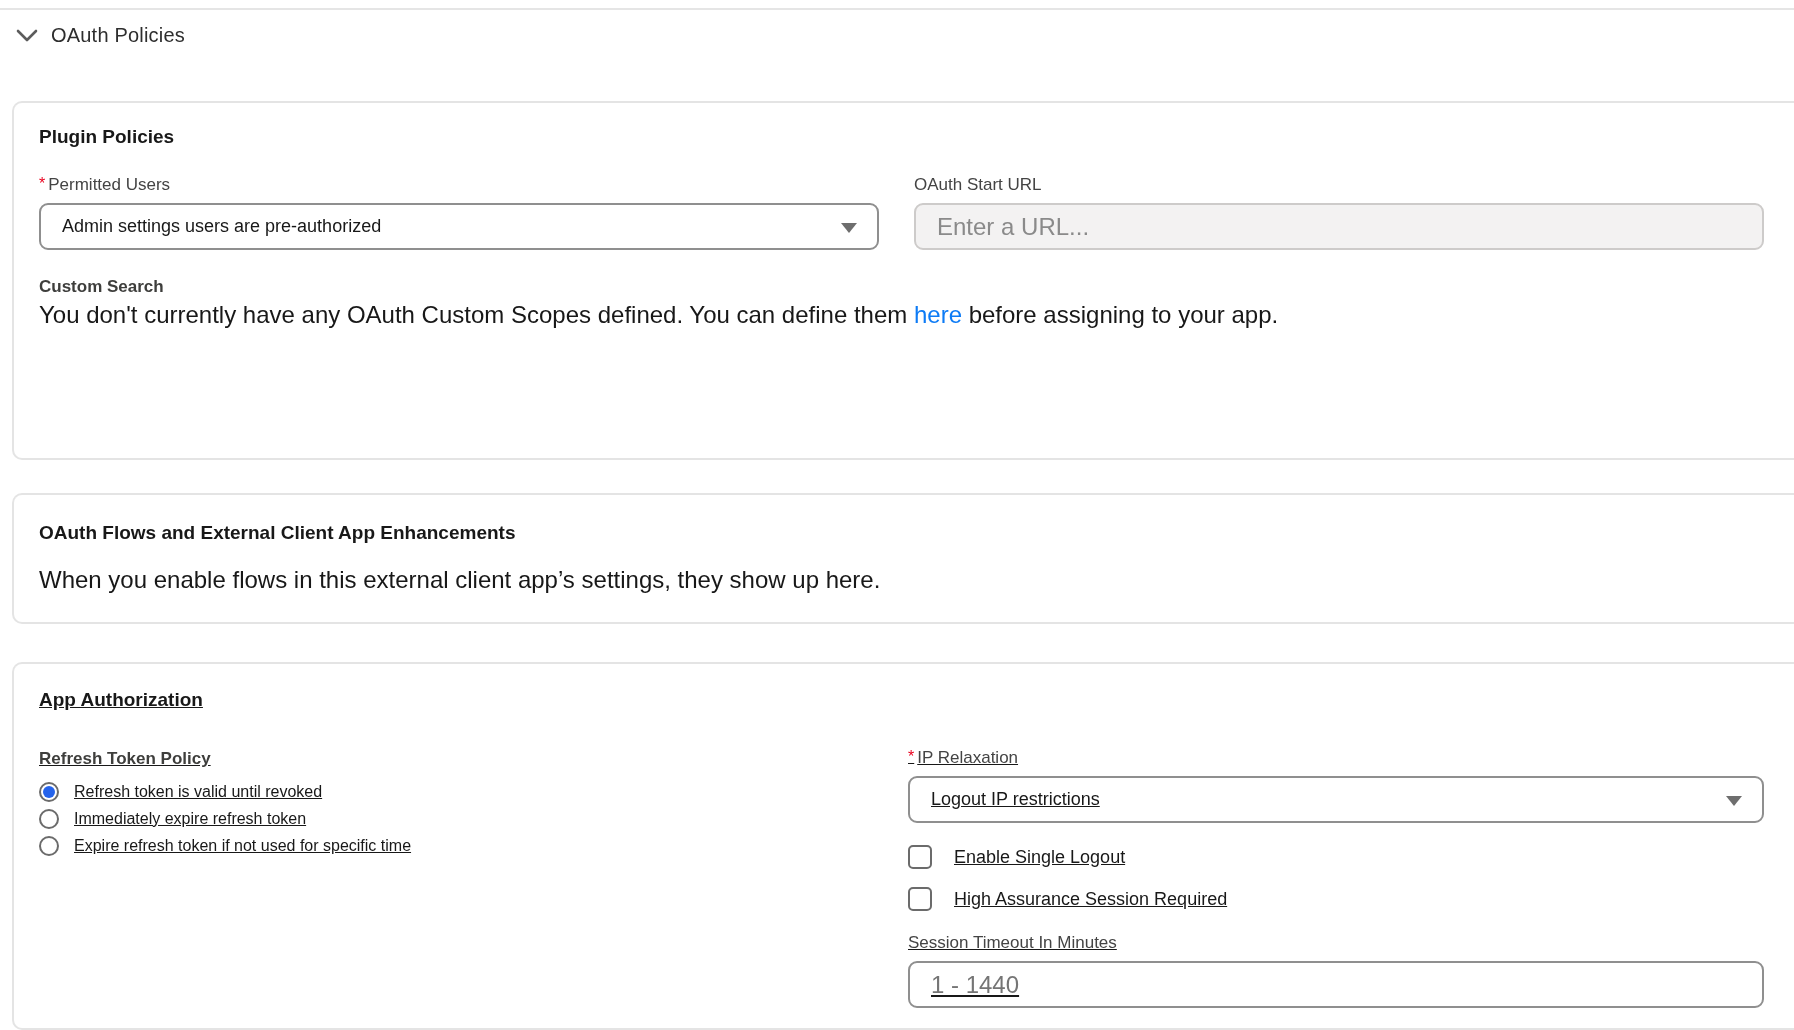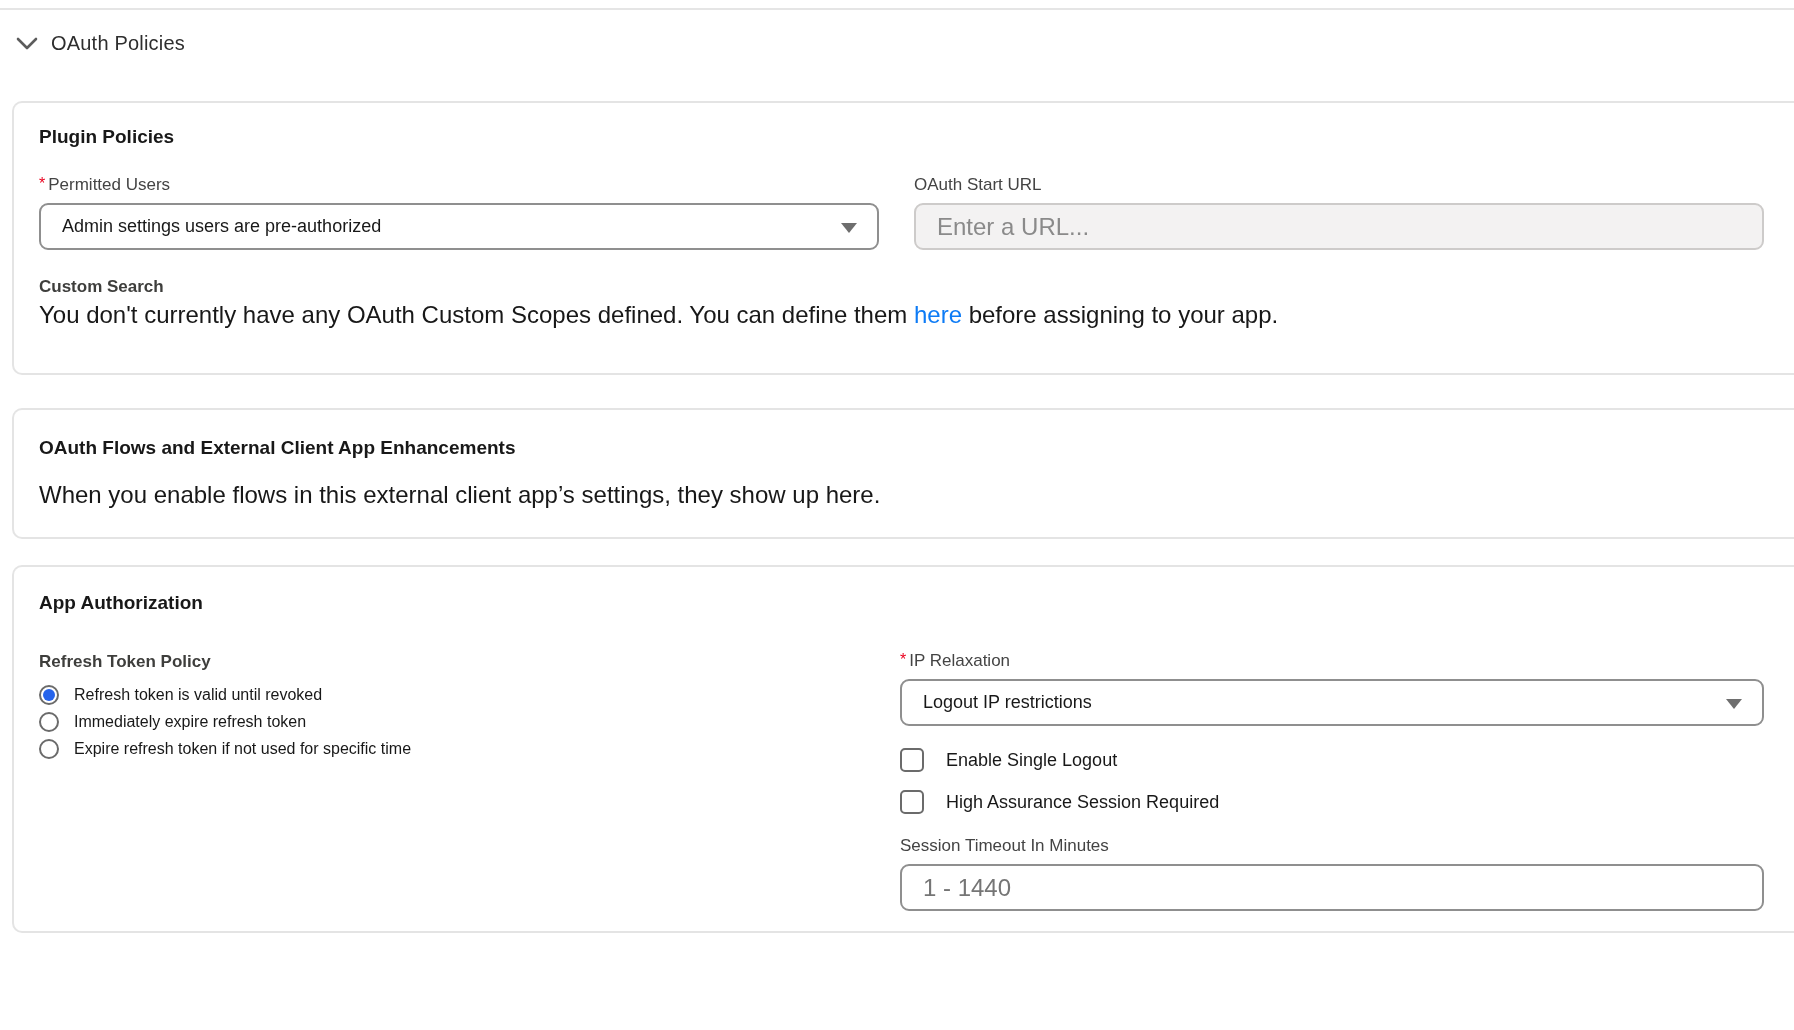--- a/index.html
+++ b/index.html
@@ -8,39 +8,39 @@
     font-family:"Liberation Sans","DejaVu Sans",sans-serif;
     color:#181818;
     width:1794px; height:1030px;
     overflow:hidden;
   }
   .screen { position:relative; width:1794px; height:1030px; background:#fff; overflow:hidden; }
 
   .top-rule { position:absolute; top:8px; left:0; right:0; height:2px; background:#e5e5e5; }
 
   .section-header {
-    position:absolute; top:32px; left:16px;
+    position:absolute; top:24px; left:16px;
     display:flex; align-items:center; gap:13px;
     cursor:pointer;
   }
   .section-header .chev { display:flex; align-items:center; }
   .section-title { font-size:20px; color:#2e2e2e; letter-spacing:.2px; }
 
   .cards { position:absolute; top:101px; left:12px; right:0; }
 
   .card {
     border:2px solid #e4e4e4; border-right:none;
     border-radius:10px 0 0 10px;
     background:#fff;
     padding:0 30px 0 25px;
     overflow:hidden;
   }
-  .card-1 { height:274px; padding-top:22px; }
+  .card-1 { height:359px; padding-top:22px; }
   .card-2 { height:131px; padding-top:26px; margin-top:33px; }
-  .card-3 { height:368px; padding-top:24px; margin-top:26px; }
+  .card-3 { height:368px; padding-top:24px; margin-top:38px;text-decoration:underline; }
 
   .card-heading { font-size:19px; font-weight:bold; color:#181818; line-height:24px; }
 
   .field-label {
     font-size:17px; color:#444; line-height:20px; margin-bottom:8px;
     display:flex; align-items:flex-start; gap:3px;
   }
   .req { color:#ea001e; font-size:16px; line-height:18px; }
 
   .two-col { display:flex; gap:35px; margin-top:26px; }
@@ -82,21 +82,21 @@
 
   .mini-block { margin-top:26px; }
   .mini-label { font-size:17px; font-weight:bold; color:#3e3e3c; line-height:22px; }
   .body-text { font-size:24px; color:#181818; line-height:25px; margin-top:4px; }
   .link { color:#0d7bf5; cursor:pointer; text-decoration:none; }
 
   .apex-block { margin-top:32px; width:840px; }
 
   .card-2 .body-text { margin-top:22px; }
 
-  .auth-grid { display:flex; gap:21px; margin-top:36px; }
+  .auth-grid { display:flex; gap:29px; margin-top:36px; }
 
   .radio-group { margin-top:0; }
   .radio-row {
     display:flex; align-items:center; gap:15px;
     height:27px; cursor:pointer;
   }
   .radio {
     width:20px; height:20px; flex:0 0 20px;
     border:2px solid #6b6b6b; border-radius:50%;
     background:#fff; position:relative;

